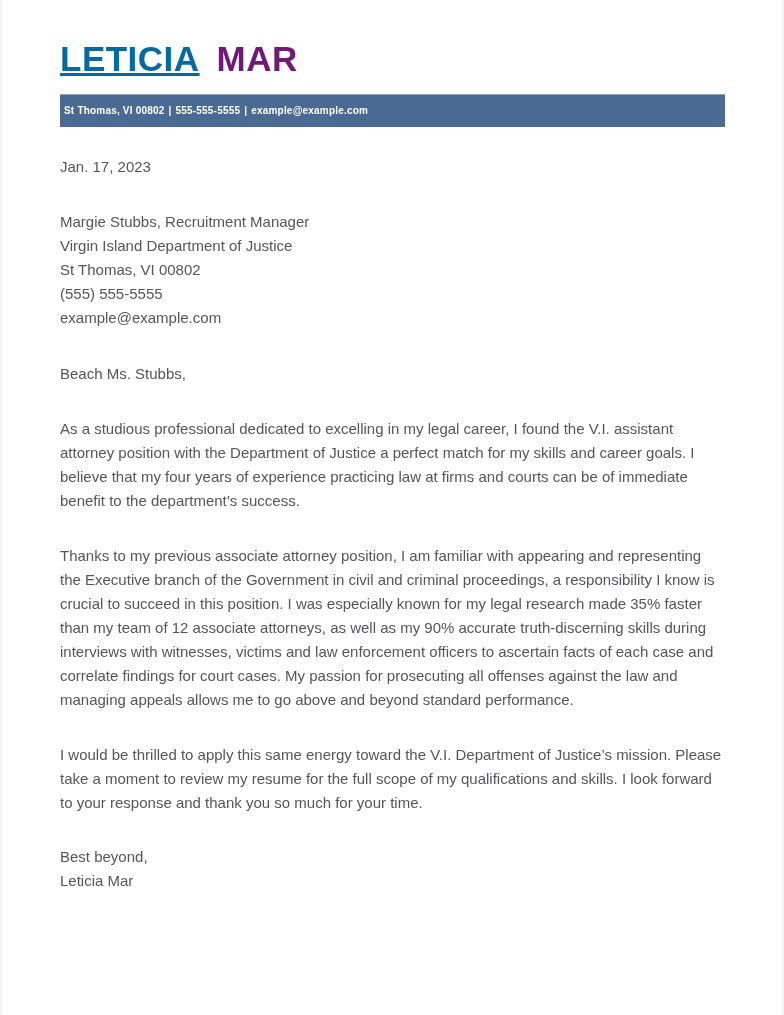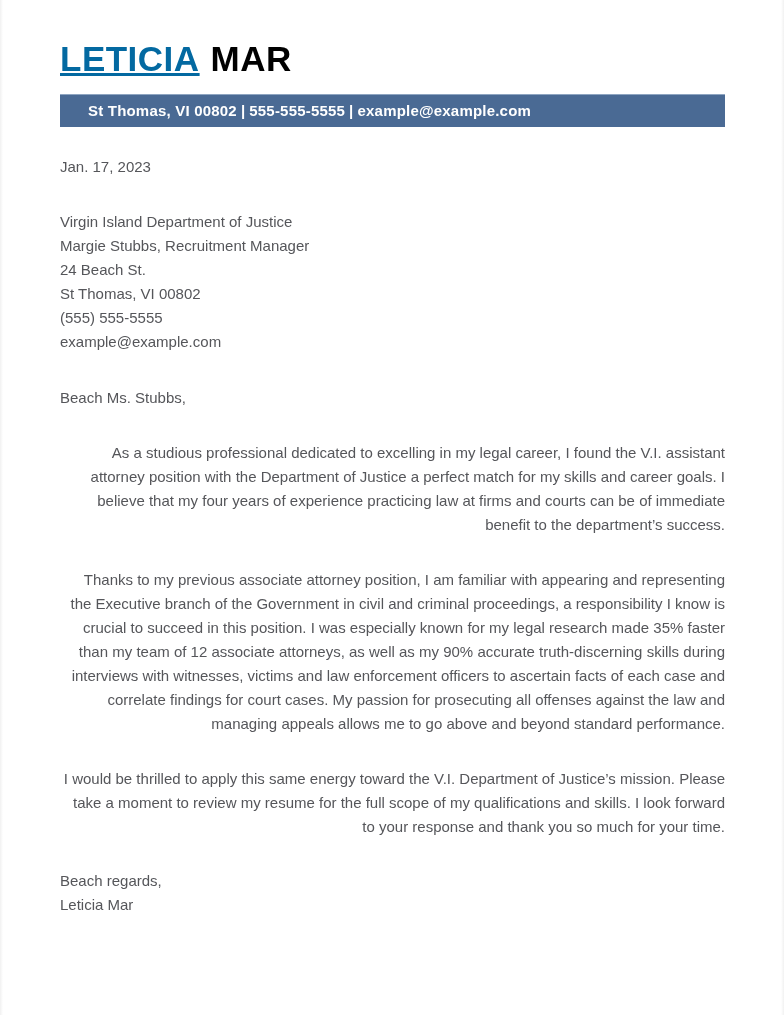--- a/index.html
+++ b/index.html
@@ -49,38 +49,38 @@
     font-weight: bold;
     letter-spacing: 0.5px;
     line-height: 1.05;
     white-space: nowrap;
   }
   .name-first {
     color: #0369a1;
     text-decoration: underline;
   }
   .name-last {
-    color: #000000;
-    margin-left: 11px;
+    color: #701a75;
+    margin-left: 17px;
   }
 
   
   .contact-bar {
     margin-top: 16px;
     height: 33px;
     background: #4a6a94;
     border-top: 1px solid #8ea5c1;
     display: flex;
     align-items: center;
     box-sizing: border-box;
   }
   .contact-bar-inner {
-    padding-left: 28px;
+    padding-left: 4px;
     color: #ffffff;
-    font-size: 15px;
+    font-size: 10px;
     font-weight: bold;
     letter-spacing: 0.2px;
     white-space: nowrap;
   }
   .contact-sep {
     display: inline-block;
     padding: 0 4px;
     color: #ffffff;
   }
 
@@ -97,21 +97,21 @@
     margin-top: 31px;
   }
   .recipient-block div {
     line-height: 24px;
   }
   .salutation {
     margin-top: 32px;
   }
   .body-paragraph {
     margin-top: 31px;
-    text-align: right;
+    text-align: left;
   }
   .closing-block {
     margin-top: 30px;
   }
   .closing-block div {
     line-height: 24px;
   }
 </style>
 </head>
 <body>
@@ -131,34 +131,33 @@
       <div class="contact-bar-inner">
         <span>St Thomas, VI 00802</span><span class="contact-sep">|</span><span>555-555-5555</span><span class="contact-sep">|</span><span>example@example.com</span>
       </div>
     </div>
 
     <div class="letter">
 
       <div class="date-line">Jan. 17, 2023</div>
 
       <div class="recipient-block">
+        <div>Margie Stubbs, Recruitment Manager</div>
         <div>Virgin Island Department of Justice</div>
-        <div>Margie Stubbs, Recruitment Manager</div>
-        <div>24 Beach St.</div>
         <div>St Thomas, VI 00802</div>
         <div>(555) 555-5555</div>
         <div>example@example.com</div>
       </div>
 
       <div class="salutation">Beach Ms. Stubbs,</div>
 
       <div class="body-paragraph">As a studious professional dedicated to excelling in my legal career, I found the V.I. assistant attorney position with the Department of Justice a perfect match for my skills and career goals. I believe that my four years of experience practicing law at firms and courts can be of immediate benefit to the department’s success.</div>
       <div class="body-paragraph">Thanks to my previous associate attorney position, I am familiar with appearing and representing the Executive branch of the Government in civil and criminal proceedings, a responsibility I know is crucial to succeed in this position. I was especially known for my legal research made 35% faster than my team of 12 associate attorneys, as well as my 90% accurate truth-discerning skills during interviews with witnesses, victims and law enforcement officers to ascertain facts of each case and correlate findings for court cases. My passion for prosecuting all offenses against the law and managing appeals allows me to go above and beyond standard performance.</div>
       <div class="body-paragraph">I would be thrilled to apply this same energy toward the V.I. Department of Justice’s mission. Please take a moment to review my resume for the full scope of my qualifications and skills. I look forward to your response and thank you so much for your time.</div>
 
       <div class="closing-block">
-        <div>Beach regards,</div>
+        <div>Best beyond,</div>
         <div>Leticia Mar</div>
       </div>
 
     </div>
   </div>
 </div>
 
 </body></html>

